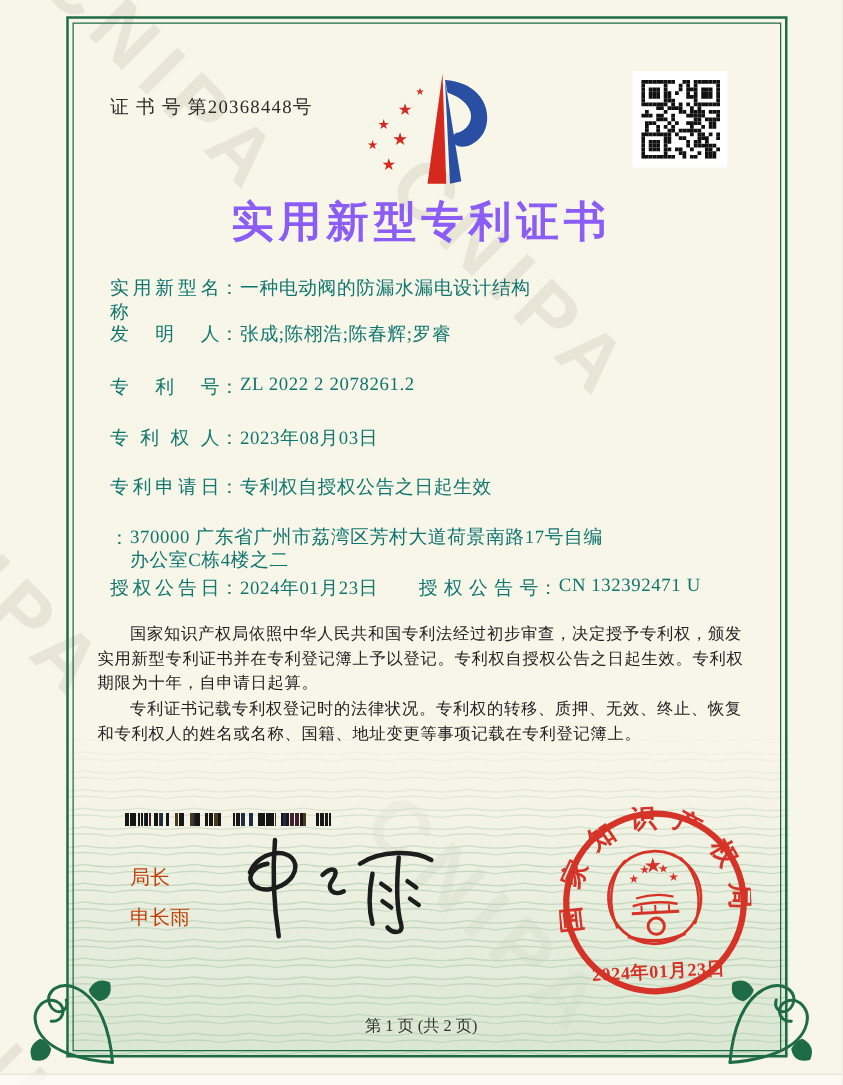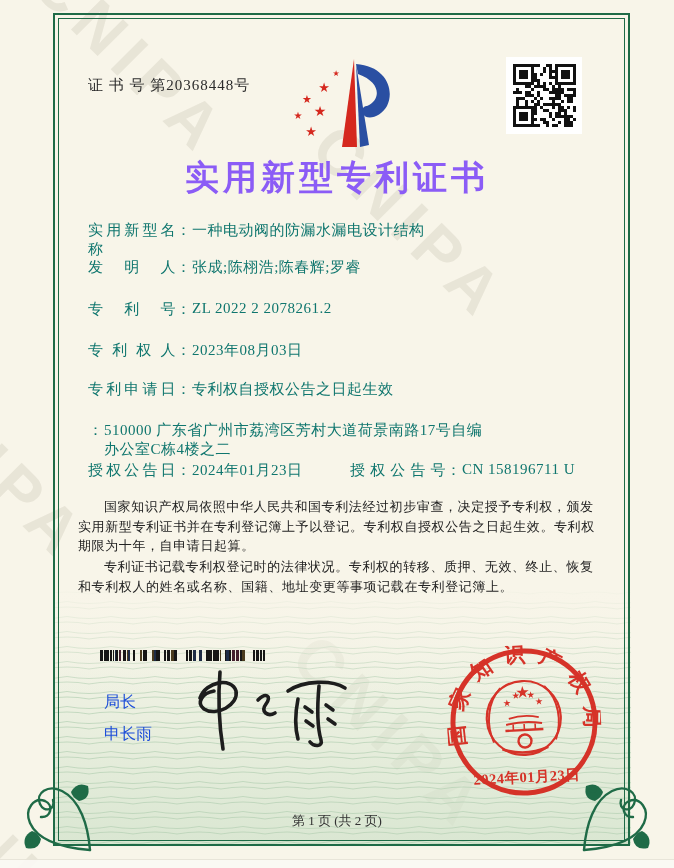--- a/index.html
+++ b/index.html
@@ -36,29 +36,29 @@
   .qr-box{position:absolute;left:506px;top:57px;width:76px;height:77px;background:#fff;z-index:2;
     display:flex;align-items:center;justify-content:center}
   .doc-title{position:absolute;left:0;top:155px;width:674px;text-align:center;
     font-size:34px;font-weight:bold;letter-spacing:4px;color:#8b5cf6;z-index:2}
   
   .row{position:absolute;left:88px;display:flex;font-size:15px;letter-spacing:.5px;z-index:2;color:#0f766e}
   .lab{width:88px;text-align:justify;text-align-last:justify;flex:none}
   .colon{flex:none;width:16px;text-align:left}
   .val{white-space:nowrap}
   .val-wrap{white-space:normal;width:382px;line-height:19px}
-  .g2{position:absolute;left:262px;display:flex}
+  .g2{position:absolute;left:247px;display:flex}
   .g2 .lab{width:96px}
   
   .para{position:absolute;left:78px;width:526px;font-size:13px;line-height:19.5px;
     text-indent:2em;letter-spacing:.6px;color:#222;z-index:2}
   
   #barcode{position:absolute;left:93px;top:650px;z-index:2}
   
-  .signer{position:absolute;left:104px;font-size:16px;z-index:2;color:#1d4ed8;
+  .signer{position:absolute;left:104px;font-size:16px;z-index:2;color:#c2410c;
     font-family:Liberation Serif, serif}
   .sig-svg{position:absolute;left:192px;top:666px;z-index:2}
   .sig-svg path{stroke:var(--c-ink);stroke-width:3.6;fill:none;stroke-linecap:round;stroke-linejoin:round}
   
   .seal{position:absolute;left:447px;top:645px;z-index:2;transform:rotate(-3deg);opacity:.94}
   .seal .red-stroke{stroke:var(--c-red);fill:none}
   .seal text{fill:var(--c-red);font-weight:bold}
   
   .footer{position:absolute;left:0;top:812px;width:674px;text-align:center;font-size:13px;z-index:2;color:#333}
   .bottom-strip{position:absolute;left:0;bottom:0;width:674px;height:9px;background:#fbfaf5;
@@ -417,30 +417,30 @@
     <span class="colon">：</span>
     <span class="val">2023年08月03日</span>
   </div>
   <div class="row" style="top:380px">
     <span class="lab">专利申请日</span>
     <span class="colon">：</span>
     <span class="val">专利权自授权公告之日起生效</span>
   </div>
   <div class="row" style="top:421px">
     <span class="colon">：</span>
-    <span class="val val-wrap">510000 广东省广州市荔湾区芳村大道荷景南路17号自编办公室C栋4楼之二</span>
+    <span class="val val-wrap">370000 广东省广州市荔湾区芳村大道荷景南路17号自编办公室C栋4楼之二</span>
   </div>
   <div class="row" style="top:461px;width:520px">
     <span class="lab">授权公告日</span>
     <span class="colon">：</span>
     <span class="val">2024年01月23日</span>
     <span class="g2">
       <span class="lab">授权公告号</span>
       <span class="colon">：</span>
-      <span class="val">CN 158196711 U</span>
+      <span class="val">CN 132392471 U</span>
     </span>
   </div>
 
   <p class="para" style="top:497px">国家知识产权局依照中华人民共和国专利法经过初步审查，决定授予专利权，颁发实用新型专利证书并在专利登记簿上予以登记。专利权自授权公告之日起生效。专利权期限为十年，自申请日起算。</p>
   <p class="para" style="top:557px">专利证书记载专利权登记时的法律状况。专利权的转移、质押、无效、终止、恢复和专利权人的姓名或名称、国籍、地址变更等事项记载在专利登记簿上。</p>
 
   <svg id="barcode" width="177" height="11">
       <rect x="7" y="0" width="3" height="11" fill="#161616"></rect>
       <rect x="11" y="0" width="2" height="11" fill="#161616"></rect>
       <rect x="13" y="0" width="3" height="11" fill="#161616"></rect>

